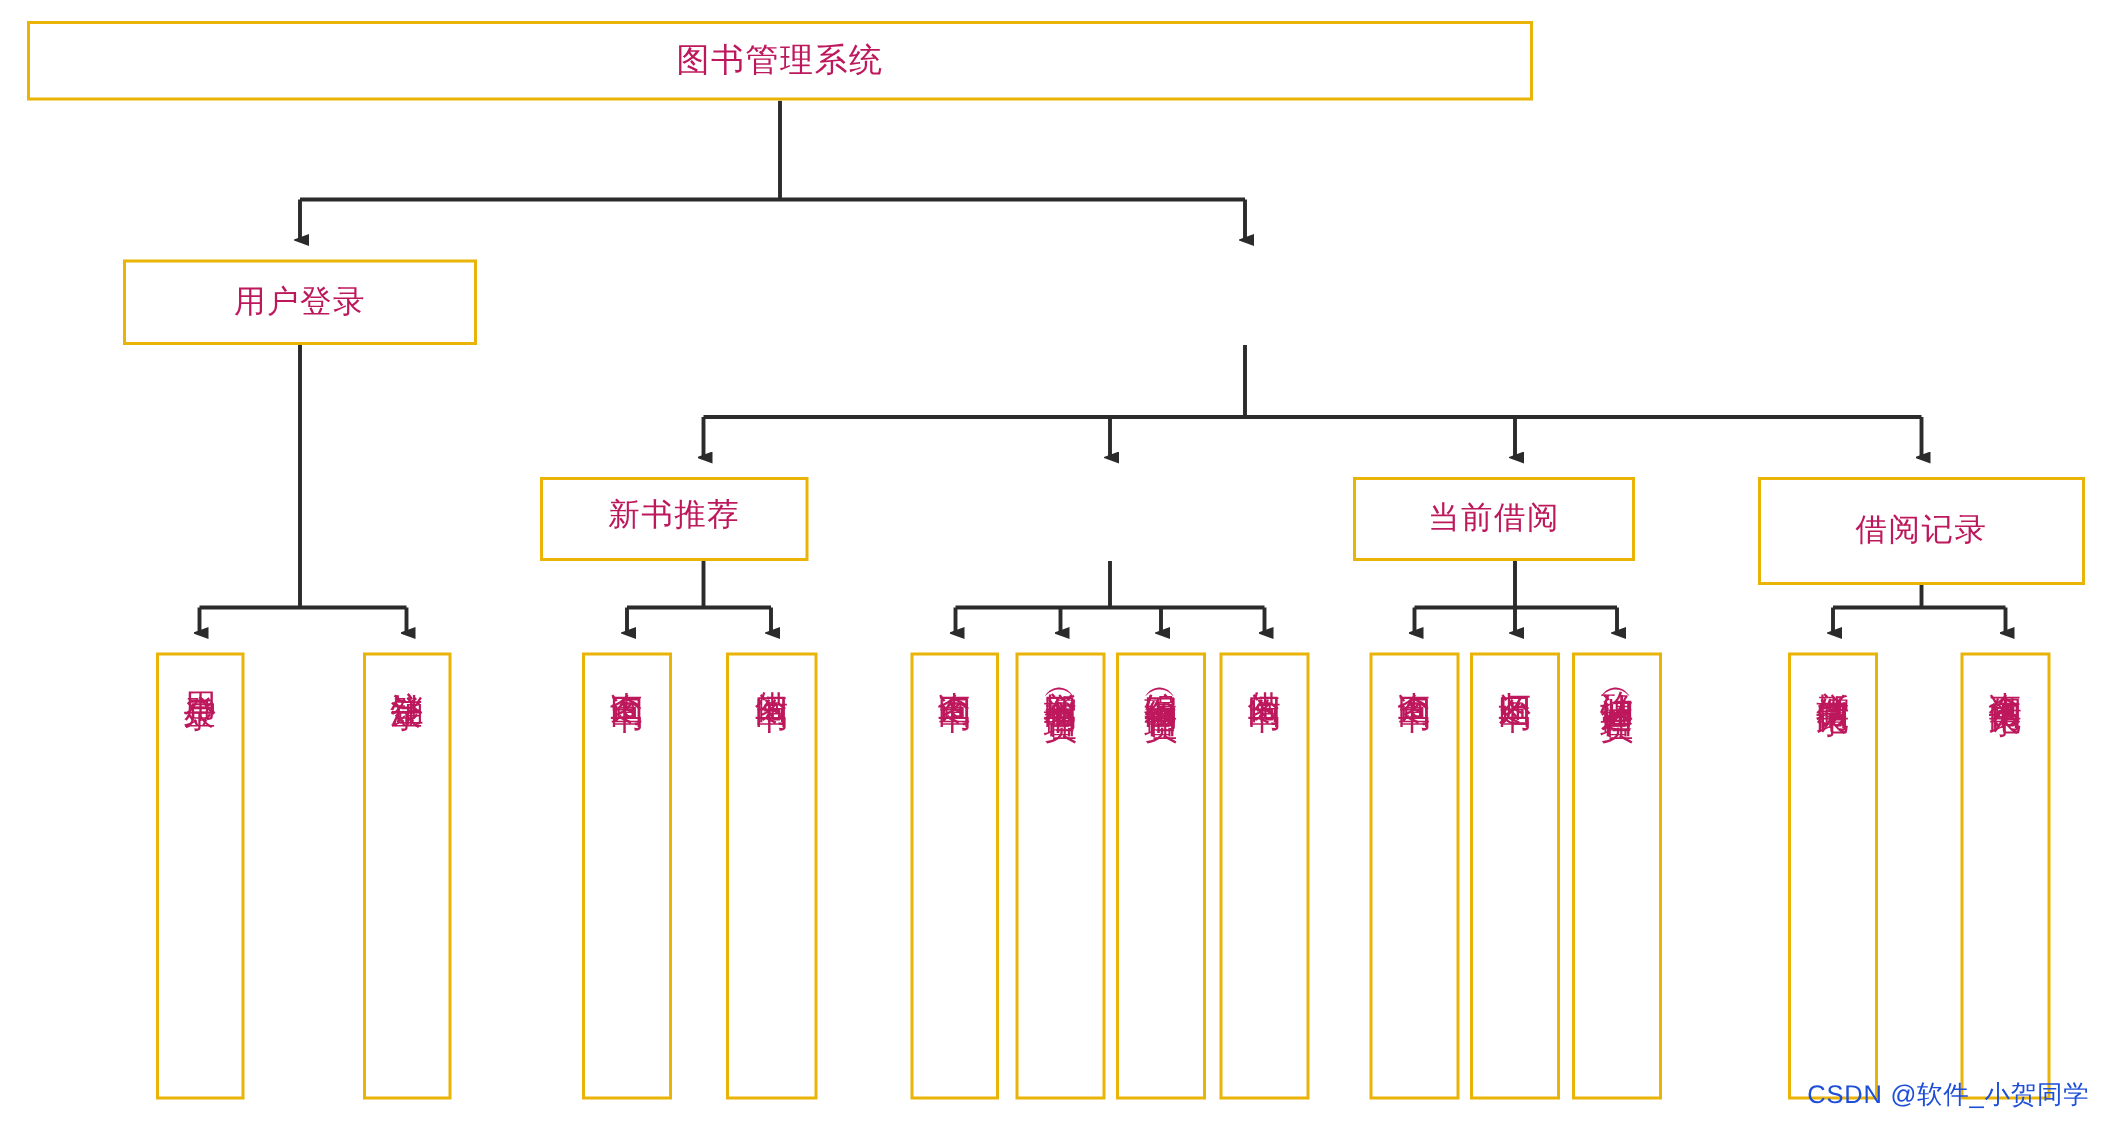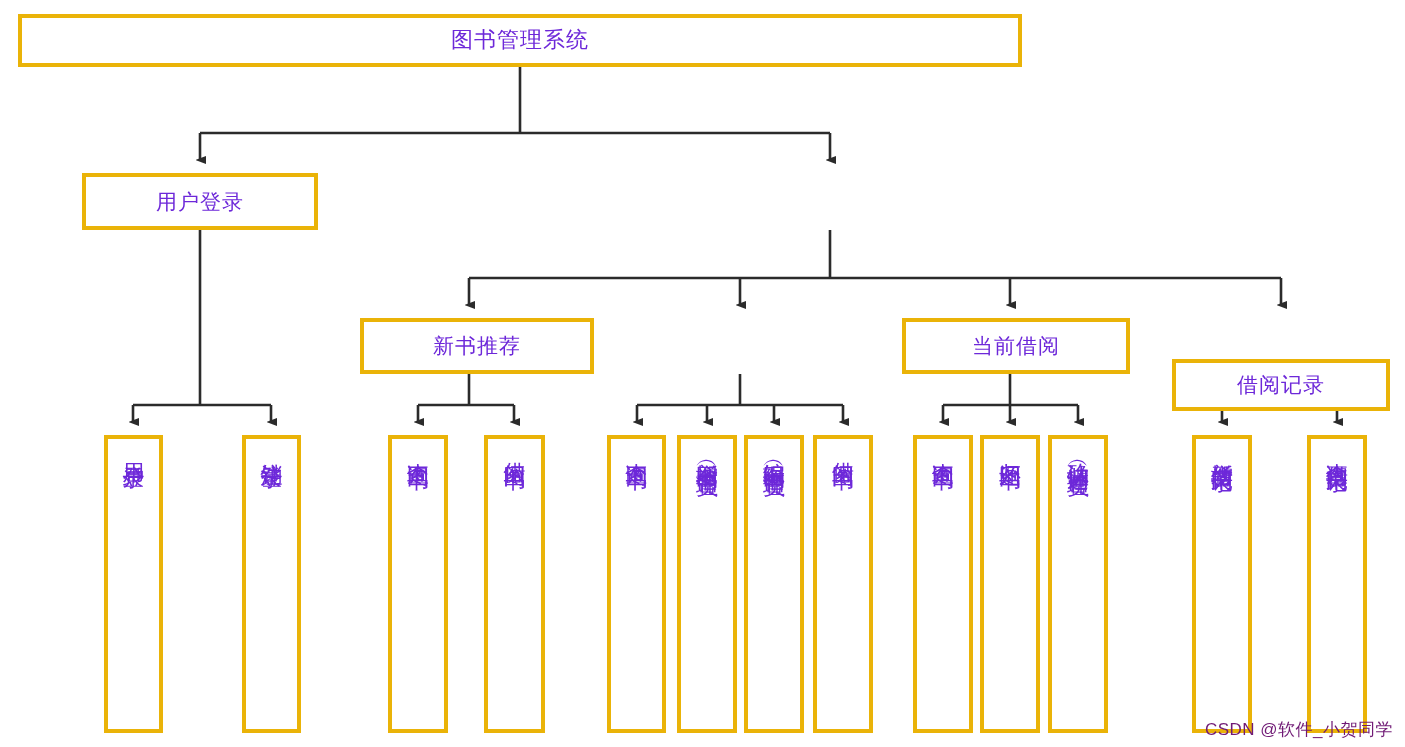--- a/index.html
+++ b/index.html
@@ -24,26 +24,26 @@
     position: absolute;
     left: 0;
     top: 0;
     width: 1405px;
     height: 747px;
     pointer-events: none;
   }
   .node {
     position: absolute;
     box-sizing: border-box;
-    border: 4px solid #eab308;
+    border: 2px solid #eab308;
     background: #ffffff;
     display: flex;
     align-items: center;
     justify-content: center;
-    color: #6d28d9;
+    color: #be185d;
   }
   .node-h .node-label {
     font-size: 21px;
     line-height: 1.1;
     letter-spacing: 1px;
     white-space: nowrap;
   }
   .node-v {
     align-items: flex-start;
     justify-content: center;
@@ -60,21 +60,21 @@
   }
   
   #node-root .node-label {
     font-size: 22px;
   }
   .watermark {
     position: absolute;
     right: 12px;
     bottom: 6px;
     font-size: 17px;
-    color: #701a75;
+    color: #1d4ed8;
     letter-spacing: 0.5px;
     white-space: nowrap;
     pointer-events: none;
   }
 </style>
 </head>
 <body>
 
 <div id="diagram-root">
 
@@ -130,30 +130,30 @@
 
   <div class="node node-h" id="node-root" style="left:18px; top:14px; width:1004px; height:53px;">
     <span class="node-label">图书管理系统</span>
   </div>
 
   <div class="node node-h" style="left:82px; top:173px; width:236px; height:57px;">
     <span class="node-label">用户登录</span>
   </div>
 
 
-  <div class="node node-h" style="left:360px; top:318px; width:234px; height:56px;">
+  <div class="node node-h" style="left:360px; top:318px; width:179px; height:56px;font-family:Liberation Mono, monospace;">
     <span class="node-label">新书推荐</span>
   </div>
 
 
-  <div class="node node-h" style="left:902px; top:318px; width:228px; height:56px;">
+  <div class="node node-h" style="left:902px; top:318px; width:188px; height:56px;">
     <span class="node-label">当前借阅</span>
   </div>
 
-  <div class="node node-h" style="left:1172px; top:318px; width:218px; height:52px;margin-top:41px;">
+  <div class="node node-h" style="left:1172px; top:318px; width:218px; height:72px;">
     <span class="node-label">借阅记录</span>
   </div>
 
   <div class="node node-v" style="left:104px; top:435px; width:59px; height:298px;">
     <span class="node-label">用户登录</span>
   </div>
 
   <div class="node node-v" style="left:242px; top:435px; width:59px; height:298px;">
     <span class="node-label">注销登录</span>
   </div>

